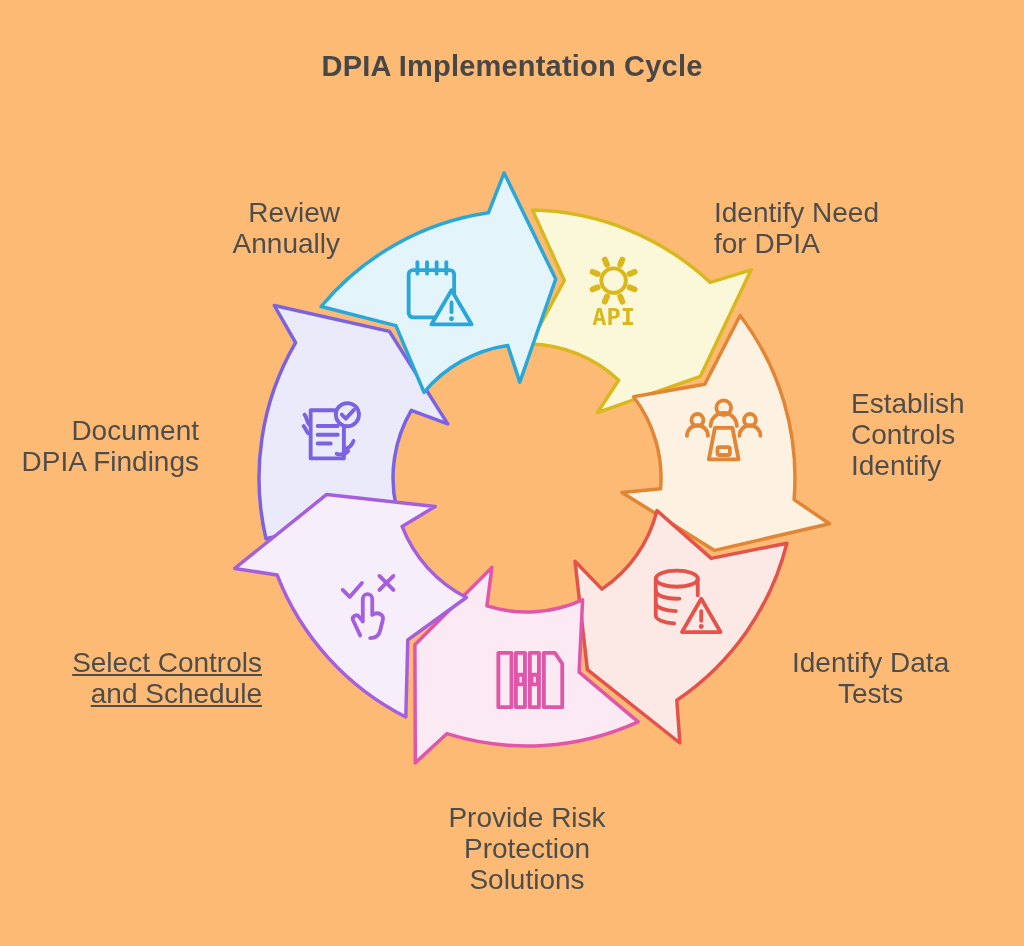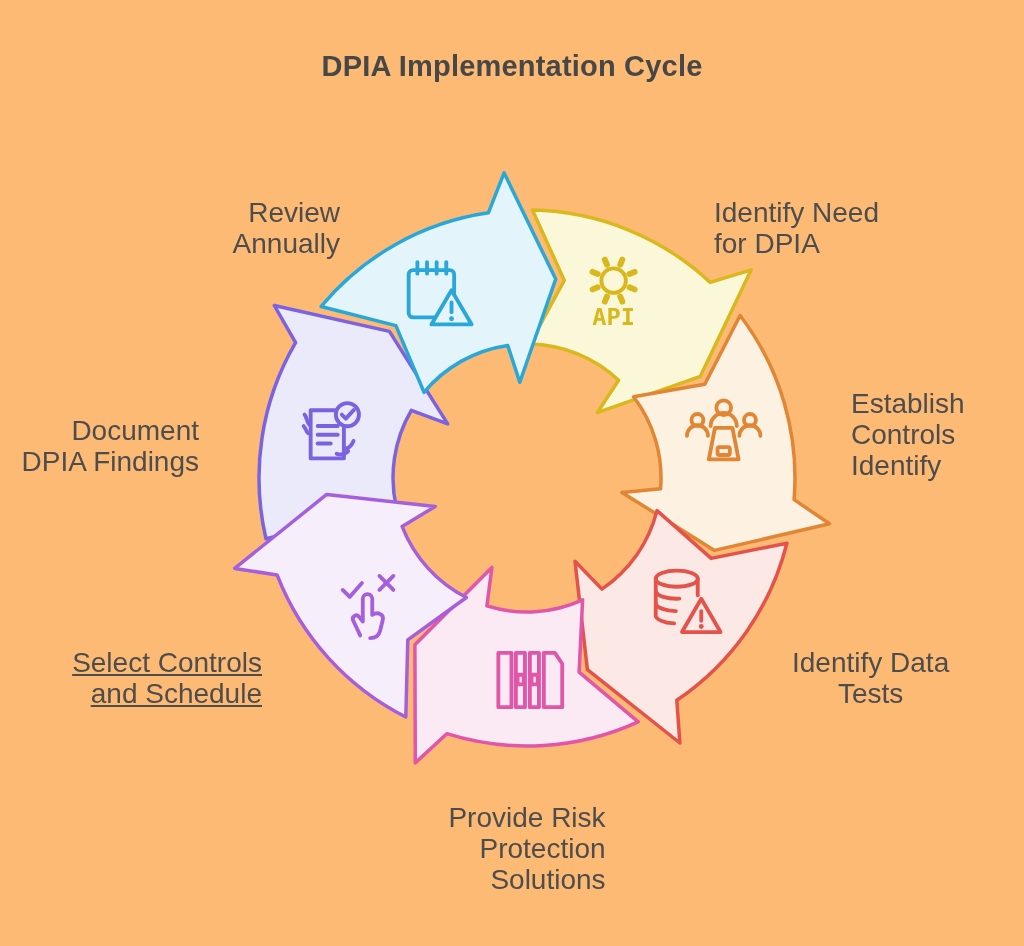--- a/index.html
+++ b/index.html
@@ -11,21 +11,21 @@
     position:absolute;top:50px;left:0;width:1024px;text-align:center;
     font-size:29px;font-weight:bold;color:#474747;letter-spacing:.2px;
   }
   #cycle-svg{position:absolute;left:0;top:0;}
   .step-label{
     position:absolute;font-size:28px;line-height:31px;color:#4d4d4d;
     white-space:nowrap;
   }
   .step-label.align-left{text-align:left;}
   .step-label.align-right{text-align:right;}
-  .step-label.align-center{text-align:right;transform:translateX(-50%);}
+  .step-label.align-center{text-align:center;transform:translateX(-50%);}
 </style>
 </head>
 <body>
 
 <div class="stage">
   <div class="page-title">DPIA Implementation Cycle</div>
   <svg id="cycle-svg" width="1024" height="946" viewBox="0 0 1024 946">
       <path d="M266.0,538.8 A268,268 0 0 1 295.6,342.7 L274.3,305.5 L389.4,331.4 L447.7,423.9 L411.3,410.4 A134,134 0 0 0 396.5,508.4 Z" fill="#eaeafa" stroke="#7b62e0" stroke-width="3.5" stroke-linejoin="round"></path>
       <path d="M532.5,210.1 A268,268 0 0 1 710.2,282.4 L751.2,269.8 L700.4,376.3 L597.3,412.7 L618.6,380.2 A134,134 0 0 0 529.8,344.0 L564.3,280.5 Z" fill="#fbf7d9" stroke="#d9b81d" stroke-width="3.5" stroke-linejoin="round"></path>
       <path d="M740.1,315.5 A268,268 0 0 1 794.1,499.6 L829.5,523.8 L714.5,550.4 L621.9,492.4 L660.6,488.8 A134,134 0 0 0 633.6,396.8 L704.8,384.2 Z" fill="#fdf1e2" stroke="#e08634" stroke-width="3.5" stroke-linejoin="round"></path>

